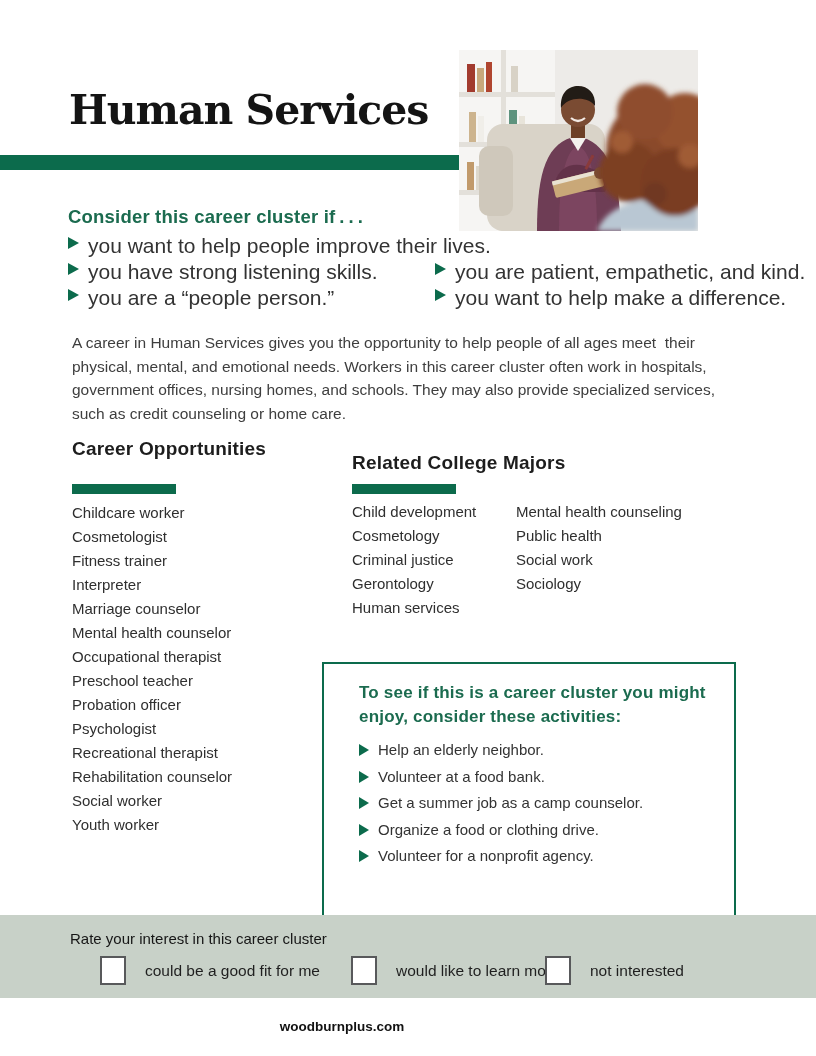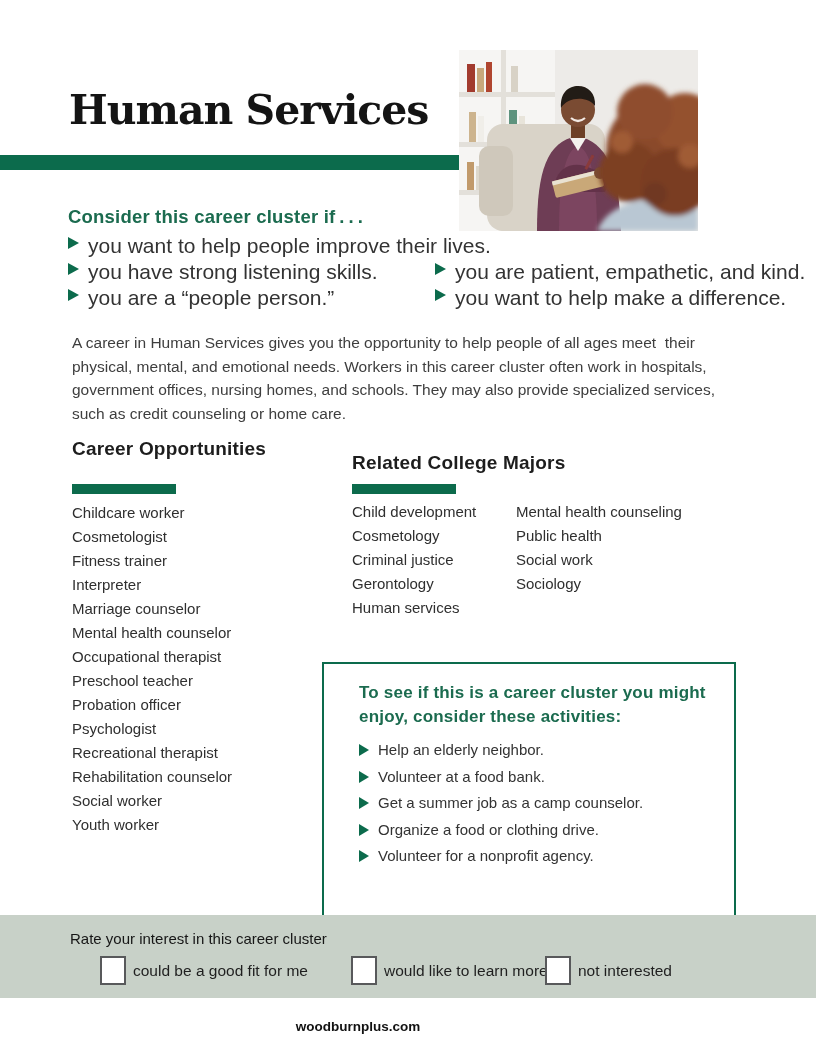--- a/index.html
+++ b/index.html
@@ -78,32 +78,32 @@
     font-size:17px;line-height:24px;font-weight:bold;color:var(--heading-green);
     width:352px;letter-spacing:.2px;
   }
   .activity-list{list-style:none;margin-top:12px;}
   .activity-list li{display:flex;align-items:flex-start;height:26.5px;font-size:15px;color:#333;}
   .activity-list .tri{border-left-width:10px;border-top-width:6px;border-bottom-width:6px;}
 
   
   .band{left:0;top:915px;width:816px;height:83px;background:var(--band);}
   .rate-heading{left:70px;top:930px;font-size:15px;font-weight:normal;color:#161616;}
-  .option{position:absolute;top:956px;display:flex;align-items:center;}
+  .option{position:absolute;top:956px;display:flex;align-items:center;gap:12px;}
   .option1{left:100px;}
   .option2{left:335px;margin-left:16px;}
   .option3{left:545px;}
   .checkbox{
     display:inline-block;width:26px;height:29px;background:#ffffff;
     border:2px solid #58595b;flex:none;
   }
   .option-label{font-size:15.5px;color:#1f1f1f;margin-left:7px;white-space:nowrap;}
 
   
-  .footer{left:16px;top:1019px;width:684px;text-align:center;
+  .footer{left:0;top:1019px;width:684px;text-align:center;
     font-size:13.5px;font-weight:bold;color:#111;}
 </style>
 </head>
 <body>
 
 <div class="page">
 
   <h1 class="abs title">Human Services</h1>
   <div class="abs title-bar"></div>
 

